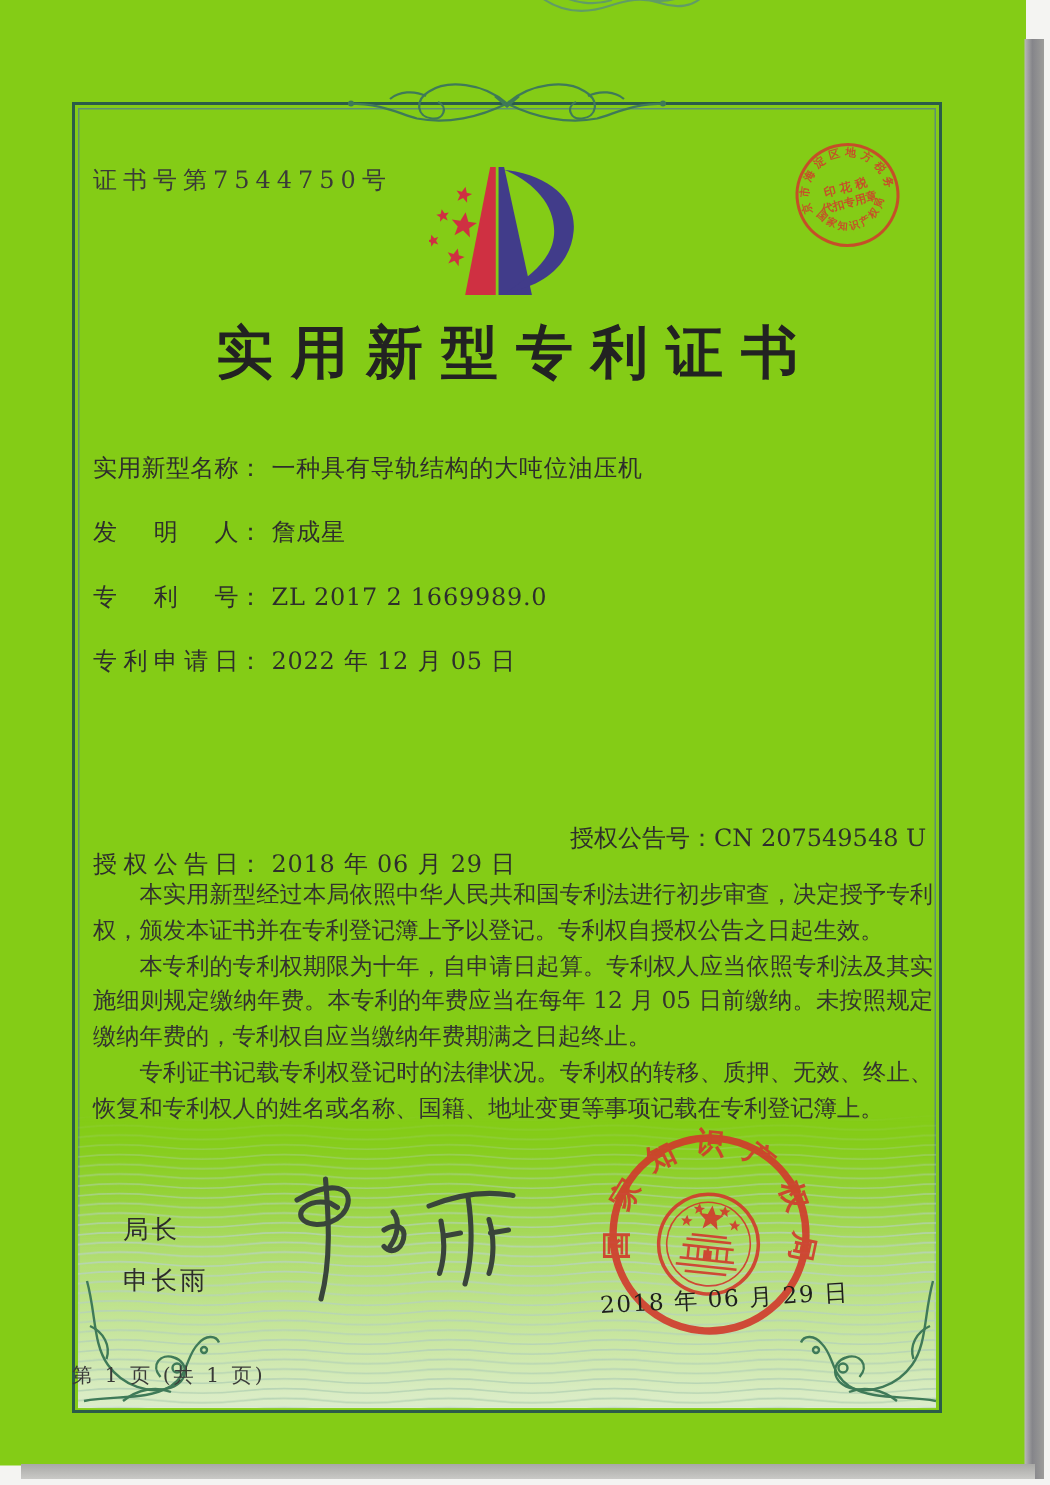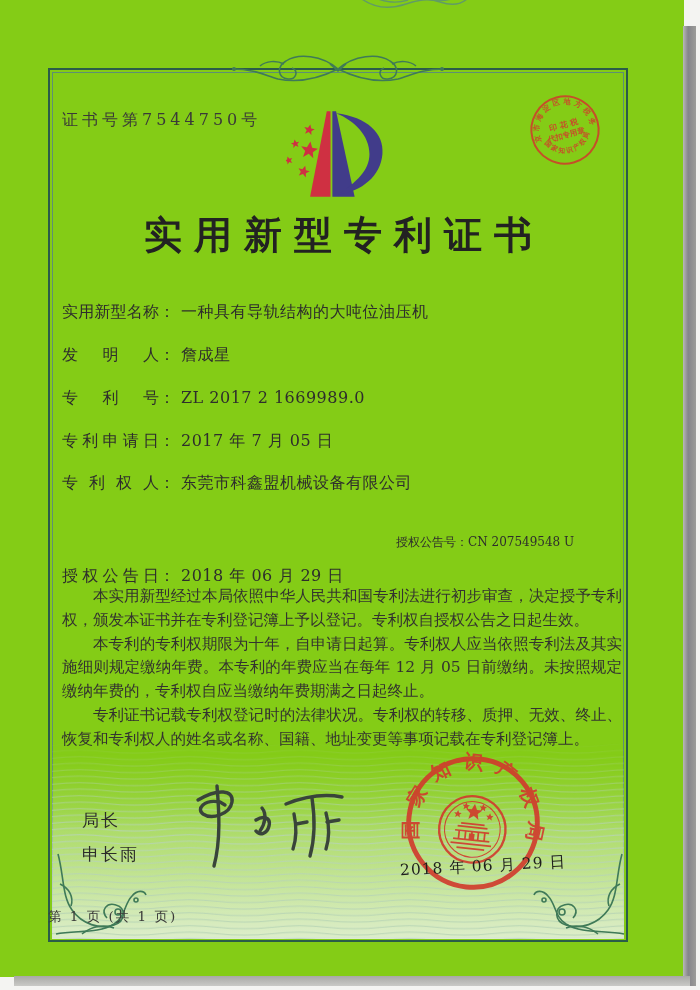--- a/index.html
+++ b/index.html
@@ -33,21 +33,21 @@
            font-size:38px; font-weight:bold; letter-spacing:12px; color:#222; text-indent:12px; }
   .frow { position:absolute; left:62px; font-size:16px; color:#2e2e2c; white-space:nowrap; }
   .frow .lab { display:inline-block; width:97px; text-align:justify; text-align-last:justify; }
   .frow .col { margin-right:6px; }
   .frow .val { letter-spacing:.5px; }
   .frow.wrap { white-space:normal; }
   .frow.wrap .val { display:inline-block; vertical-align:top; width:452px; line-height:26px; }
   .f-name   { top:302px; } .f-inv { top:345px; } .f-pno { top:388px; }
   .f-appd   { top:431px; } .f-own { top:473px; } .f-addr{ top:515px; }
   .f-grant  { top:566px; }
-  .grant-no { position:absolute; left:380px; top:534px; font-size:12px; color:#2e2e2c; white-space:nowrap;margin-left:16px; }
+  .grant-no { position:absolute; left:380px; top:549px; font-size:16px; color:#2e2e2c; white-space:nowrap; }
 
   .paras { position:absolute; left:62px; top:585px; width:560px; color:#33332f; }
   .paras p { font-size:15.5px; line-height:23.8px; text-indent:2em; text-align:justify; margin:0; }
 
   .signer { position:absolute; left:82px; top:803px; font-size:17px; color:#2c2c2a;
             font-family:"DejaVu Sans","Liberation Sans",sans-serif; line-height:34px; letter-spacing:2px; }
   .signature { position:absolute; left:170px; top:778px; }
 
   .seal { position:absolute; left:398px; top:748px; transform:rotate(6deg); }
   .seal-date { position:absolute; left:398px; top:856px; width:170px; font-size:15.5px; color:#1e1e1c;
@@ -165,24 +165,21 @@
   <div class="frow f-inv">
     <span class="lab">发明人</span><span class="col">：</span><span class="val">詹成星</span>
   </div>
   <div class="frow f-name">
     <span class="lab">实用新型名称</span><span class="col">：</span><span class="val">一种具有导轨结构的大吨位油压机</span>
   </div>
   <div class="frow f-pno">
     <span class="lab">专利号</span><span class="col">：</span><span class="val">ZL 2017 2 1669989.0</span>
   </div>
   <div class="frow f-appd">
-    <span class="lab">专利申请日</span><span class="col">：</span><span class="val">2017 年 7 月 05 日</span>
-  </div>
-  <div class="frow f-own">
-    <span class="lab">专利权人</span><span class="col">：</span><span class="val">东莞市科鑫盟机械设备有限公司</span>
+    <span class="lab">专利申请日</span><span class="col">：</span><span class="val">2022 年 12 月 05 日</span>
   </div>
   <div class="frow f-grant">
     <span class="lab">授权公告日</span><span class="col">：</span><span class="val">2018 年 06 月 29 日</span>
   </div>
   <div class="grant-no">
     <span>授权公告号</span><span class="col">：</span><span>CN 207549548 U</span>
   </div>
 
   <div class="paras">
     <p>本实用新型经过本局依照中华人民共和国专利法进行初步审查，决定授予专利权，颁发本证书并在专利登记簿上予以登记。专利权自授权公告之日起生效。</p>

